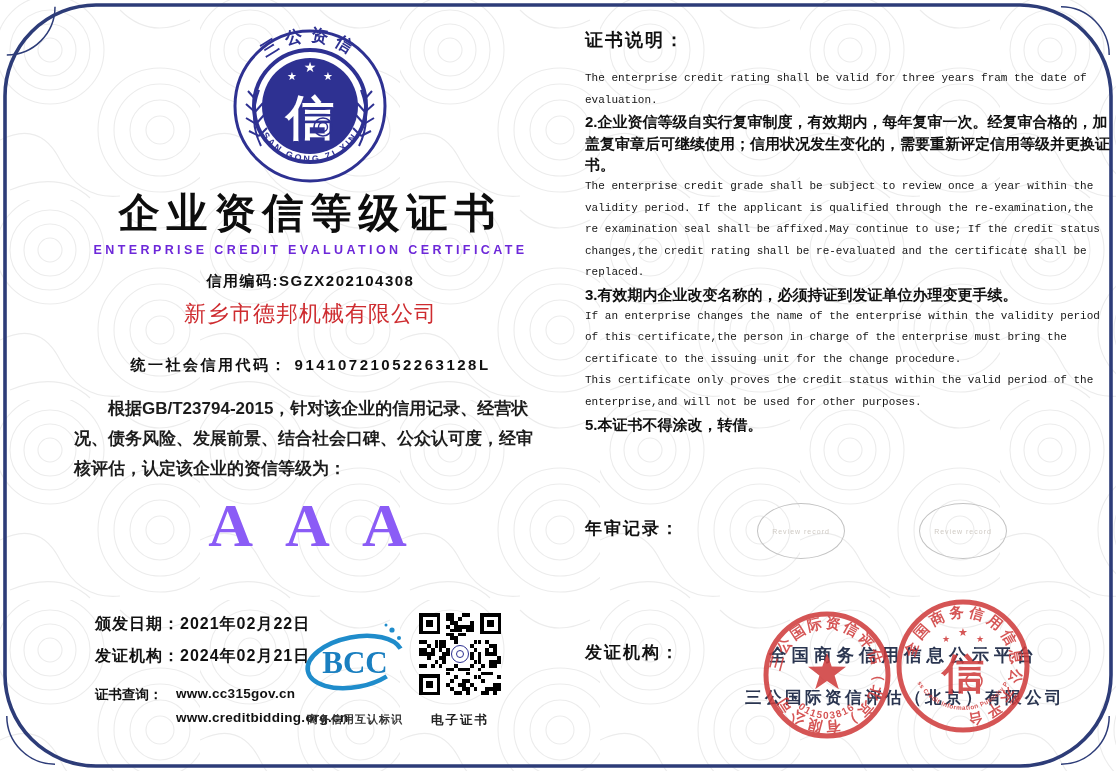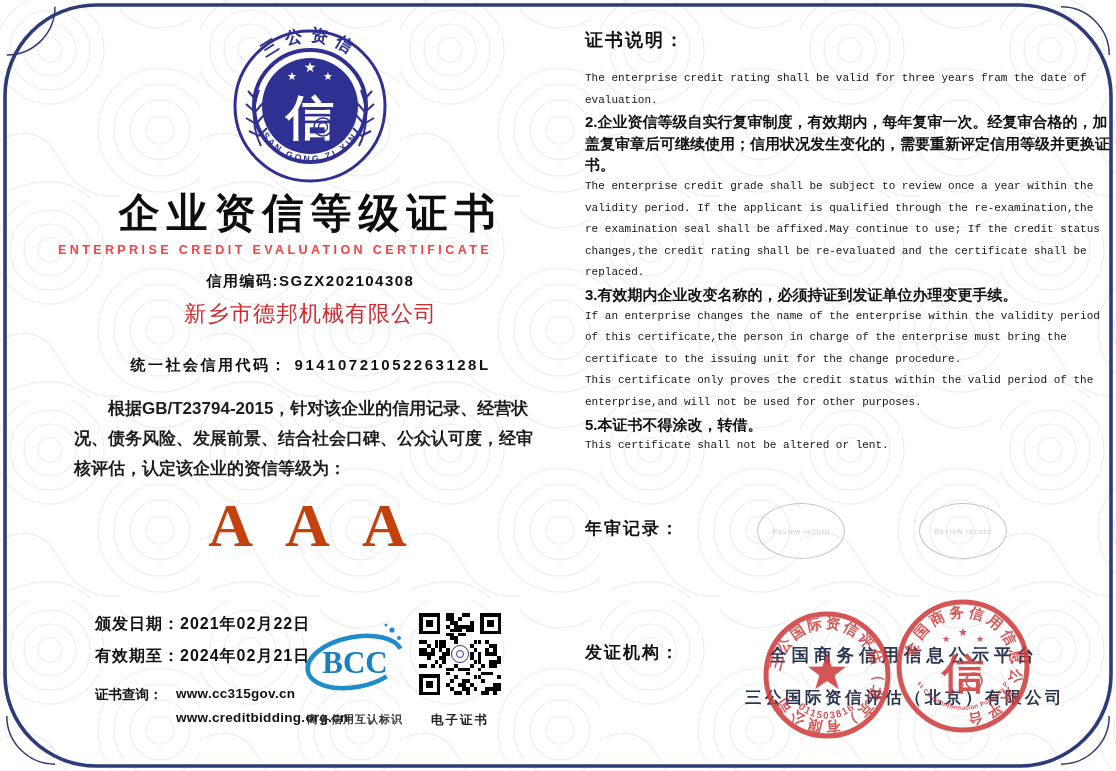--- a/index.html
+++ b/index.html
@@ -7,33 +7,33 @@
        font-family:"Liberation Sans","DejaVu Sans",sans-serif;color:#111;}
   .page{position:absolute;inset:0;background:#fff;}
   svg.bg{position:absolute;left:0;top:0;z-index:0;}
   .left{position:absolute;left:58px;top:0;width:505px;z-index:2;}
   .right{position:absolute;left:583px;top:0;width:527px;z-index:2;}
   
   .logo-wrap{position:absolute;left:172px;top:24px;width:160px;height:163px;}
   .cert-title{position:absolute;left:0;top:186px;width:100%;text-align:center;
       font-family:"Liberation Serif","DejaVu Serif",serif;font-weight:900;
       font-size:41px;letter-spacing:7px;color:#0d0d0d;white-space:nowrap;}
-  .cert-subtitle{position:absolute;left:0;top:243px;width:100%;
-      font-size:12.5px;font-weight:700;letter-spacing:3.4px;color:#ef4444;white-space:nowrap;}
+  .cert-subtitle{position:absolute;left:0;top:243px;width:100%;text-align:center;
+      font-size:12.5px;font-weight:700;letter-spacing:3.4px;color:#6d28d9;white-space:nowrap;}
   .credit-code{position:absolute;left:0;top:272px;width:100%;text-align:center;
       font-size:15px;font-weight:700;letter-spacing:1.5px;}
   .company{position:absolute;left:0;top:299px;width:100%;text-align:center;
       font-size:22px;font-weight:400;color:#ce2b2f;letter-spacing:1px;white-space:nowrap;}
   .social-code{position:absolute;left:0;top:356px;width:100%;text-align:center;
       font-size:15px;font-weight:700;letter-spacing:2.5px;}
   .statement{position:absolute;left:16px;top:394px;width:474px;text-align:left;
       font-size:17px;line-height:30px;font-weight:600;text-indent:2em;color:#1c1c1c;}
   .rating{position:absolute;left:0;top:490px;width:100%;text-align:center;
       font-family:"Liberation Serif","DejaVu Serif",serif;font-weight:900;
-      font-size:62px;letter-spacing:32px;padding-left:26px;box-sizing:border-box;color:#c2410c;}
+      font-size:62px;letter-spacing:32px;padding-left:26px;box-sizing:border-box;color:#8b5cf6;}
   .date-row{position:absolute;left:37px;font-size:16px;font-weight:700;letter-spacing:1px;}
   .query-label{position:absolute;left:37px;top:686px;font-size:13.5px;font-weight:700;}
   .query-url{position:absolute;left:118px;font-size:13.5px;font-weight:700;letter-spacing:.3px;}
   .bcc-wrap{position:absolute;left:242px;top:618px;width:110px;height:82px;}
   .bcc-caption{position:absolute;left:232px;top:712px;width:130px;text-align:center;
       font-size:11px;font-weight:700;color:#333;letter-spacing:1px;}
   .qr-wrap{position:absolute;left:361px;top:613px;width:82px;height:82px;background:#fff;}
   #qr-modules i{position:absolute;width:3.9px;height:3.9px;background:#000;}
   .finder{position:absolute;width:21px;height:21px;background:#000;}
   .finder::before{content:"";position:absolute;left:3.5px;top:3.5px;width:14px;height:14px;background:#fff;}
@@ -132,21 +132,21 @@
 
     <div class="cert-title">企业资信等级证书</div>
     <div class="cert-subtitle">ENTERPRISE CREDIT EVALUATION CERTIFICATE</div>
     <div class="credit-code">信用编码:SGZX202104308</div>
     <div class="company">新乡市德邦机械有限公司</div>
     <div class="social-code">统一社会信用代码： 91410721052263128L</div>
     <div class="statement">根据GB/T23794-2015，针对该企业的信用记录、经营状况、债务风险、发展前景、结合社会口碑、公众认可度，经审核评估，认定该企业的资信等级为：</div>
     <div class="rating">AAA</div>
 
     <div class="date-row" style="top:614px">颁发日期：2021年02月22日</div>
-    <div class="date-row" style="top:646px">有效期至：2024年02月21日</div>
+    <div class="date-row" style="top:646px">发证机构：2024年02月21日</div>
 
     <div class="query-label">证书查询：</div>
     <div class="query-url" style="top:686px">www.cc315gov.cn</div>
     <div class="query-url" style="top:710px">www.creditbidding.org.cn</div>
 
     <div class="bcc-wrap">
       <svg width="110" height="82" viewBox="0 0 110 82">
         <ellipse cx="55" cy="44" rx="48" ry="25" fill="none" stroke="#1f8ccb" stroke-width="4.5" transform="rotate(-11 55 44)" stroke-dasharray="200 38" stroke-dashoffset="-30"></ellipse>
         <circle cx="92" cy="12" r="2.6" fill="#1f8ccb"></circle>
         <circle cx="99" cy="20" r="2" fill="#1f8ccb"></circle>
@@ -293,21 +293,20 @@
     <div class="instr-head">证书说明：</div>
 
     <div class="instr-list">
       <p class="instr-en">The enterprise credit rating shall be valid for three years fram the date of evaluation.</p>
       <p class="instr-zh">2.企业资信等级自实行复审制度，有效期内，每年复审一次。经复审合格的，加盖复审章后可继续使用；信用状况发生变化的，需要重新评定信用等级并更换证书。</p>
       <p class="instr-en">The enterprise credit grade shall be subject to review once a year within the validity period. If the applicant is qualified through the re-examination,the re examination seal shall be affixed.May continue to use; If the credit status changes,the credit rating shall be re-evaluated and the certificate shall be replaced.</p>
       <p class="instr-zh">3.有效期内企业改变名称的，必须持证到发证单位办理变更手续。</p>
       <p class="instr-en">If an enterprise changes the name of the enterprise within the validity period of this certificate,the person in charge of the enterprise must bring the certificate to the issuing unit for the change procedure.</p>
       <p class="instr-en">This certificate only proves the credit status within the valid period of the enterprise,and will not be used for other purposes.</p>
       <p class="instr-zh">5.本证书不得涂改，转借。</p>
-      <p class="instr-en">This certificate shall not be altered or lent.</p>
     </div>
 
     <div class="review-label">年审记录：</div>
     <div class="oval" style="left:174px;top:503px">
       <span>Review record</span>
     </div>
     <div class="oval" style="left:336px;top:503px">
       <span>Review record</span>
     </div>
 

